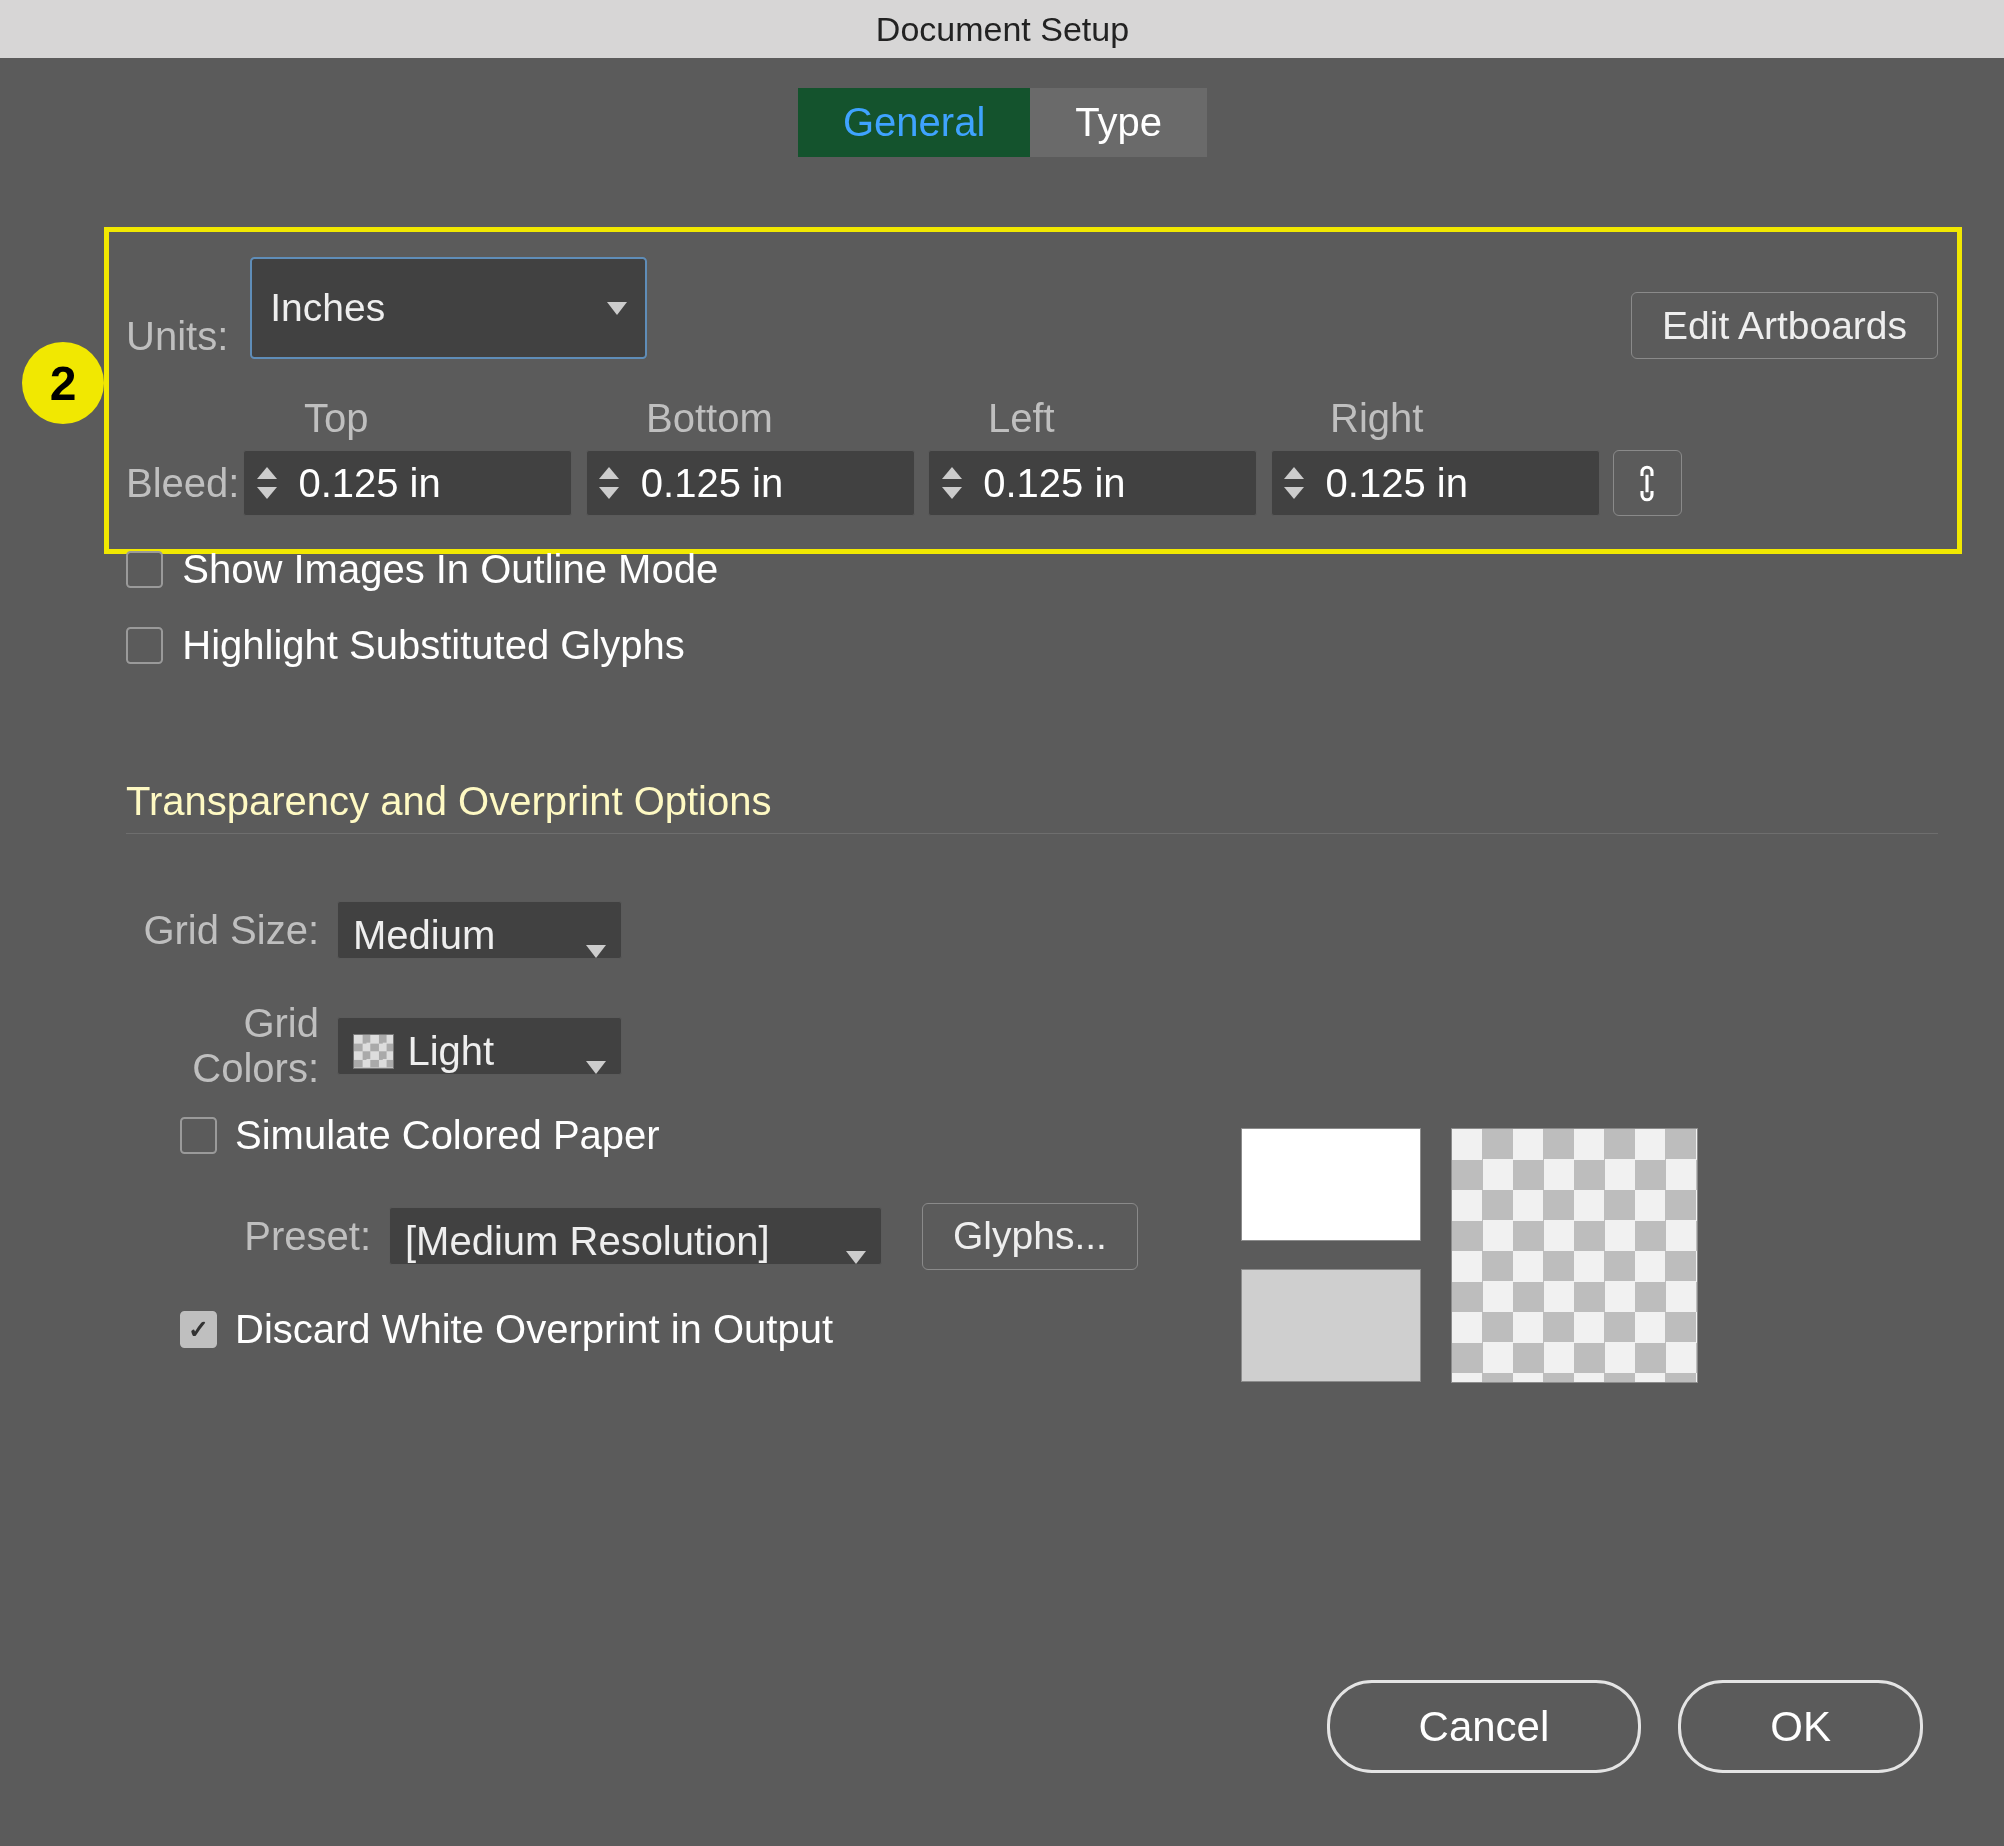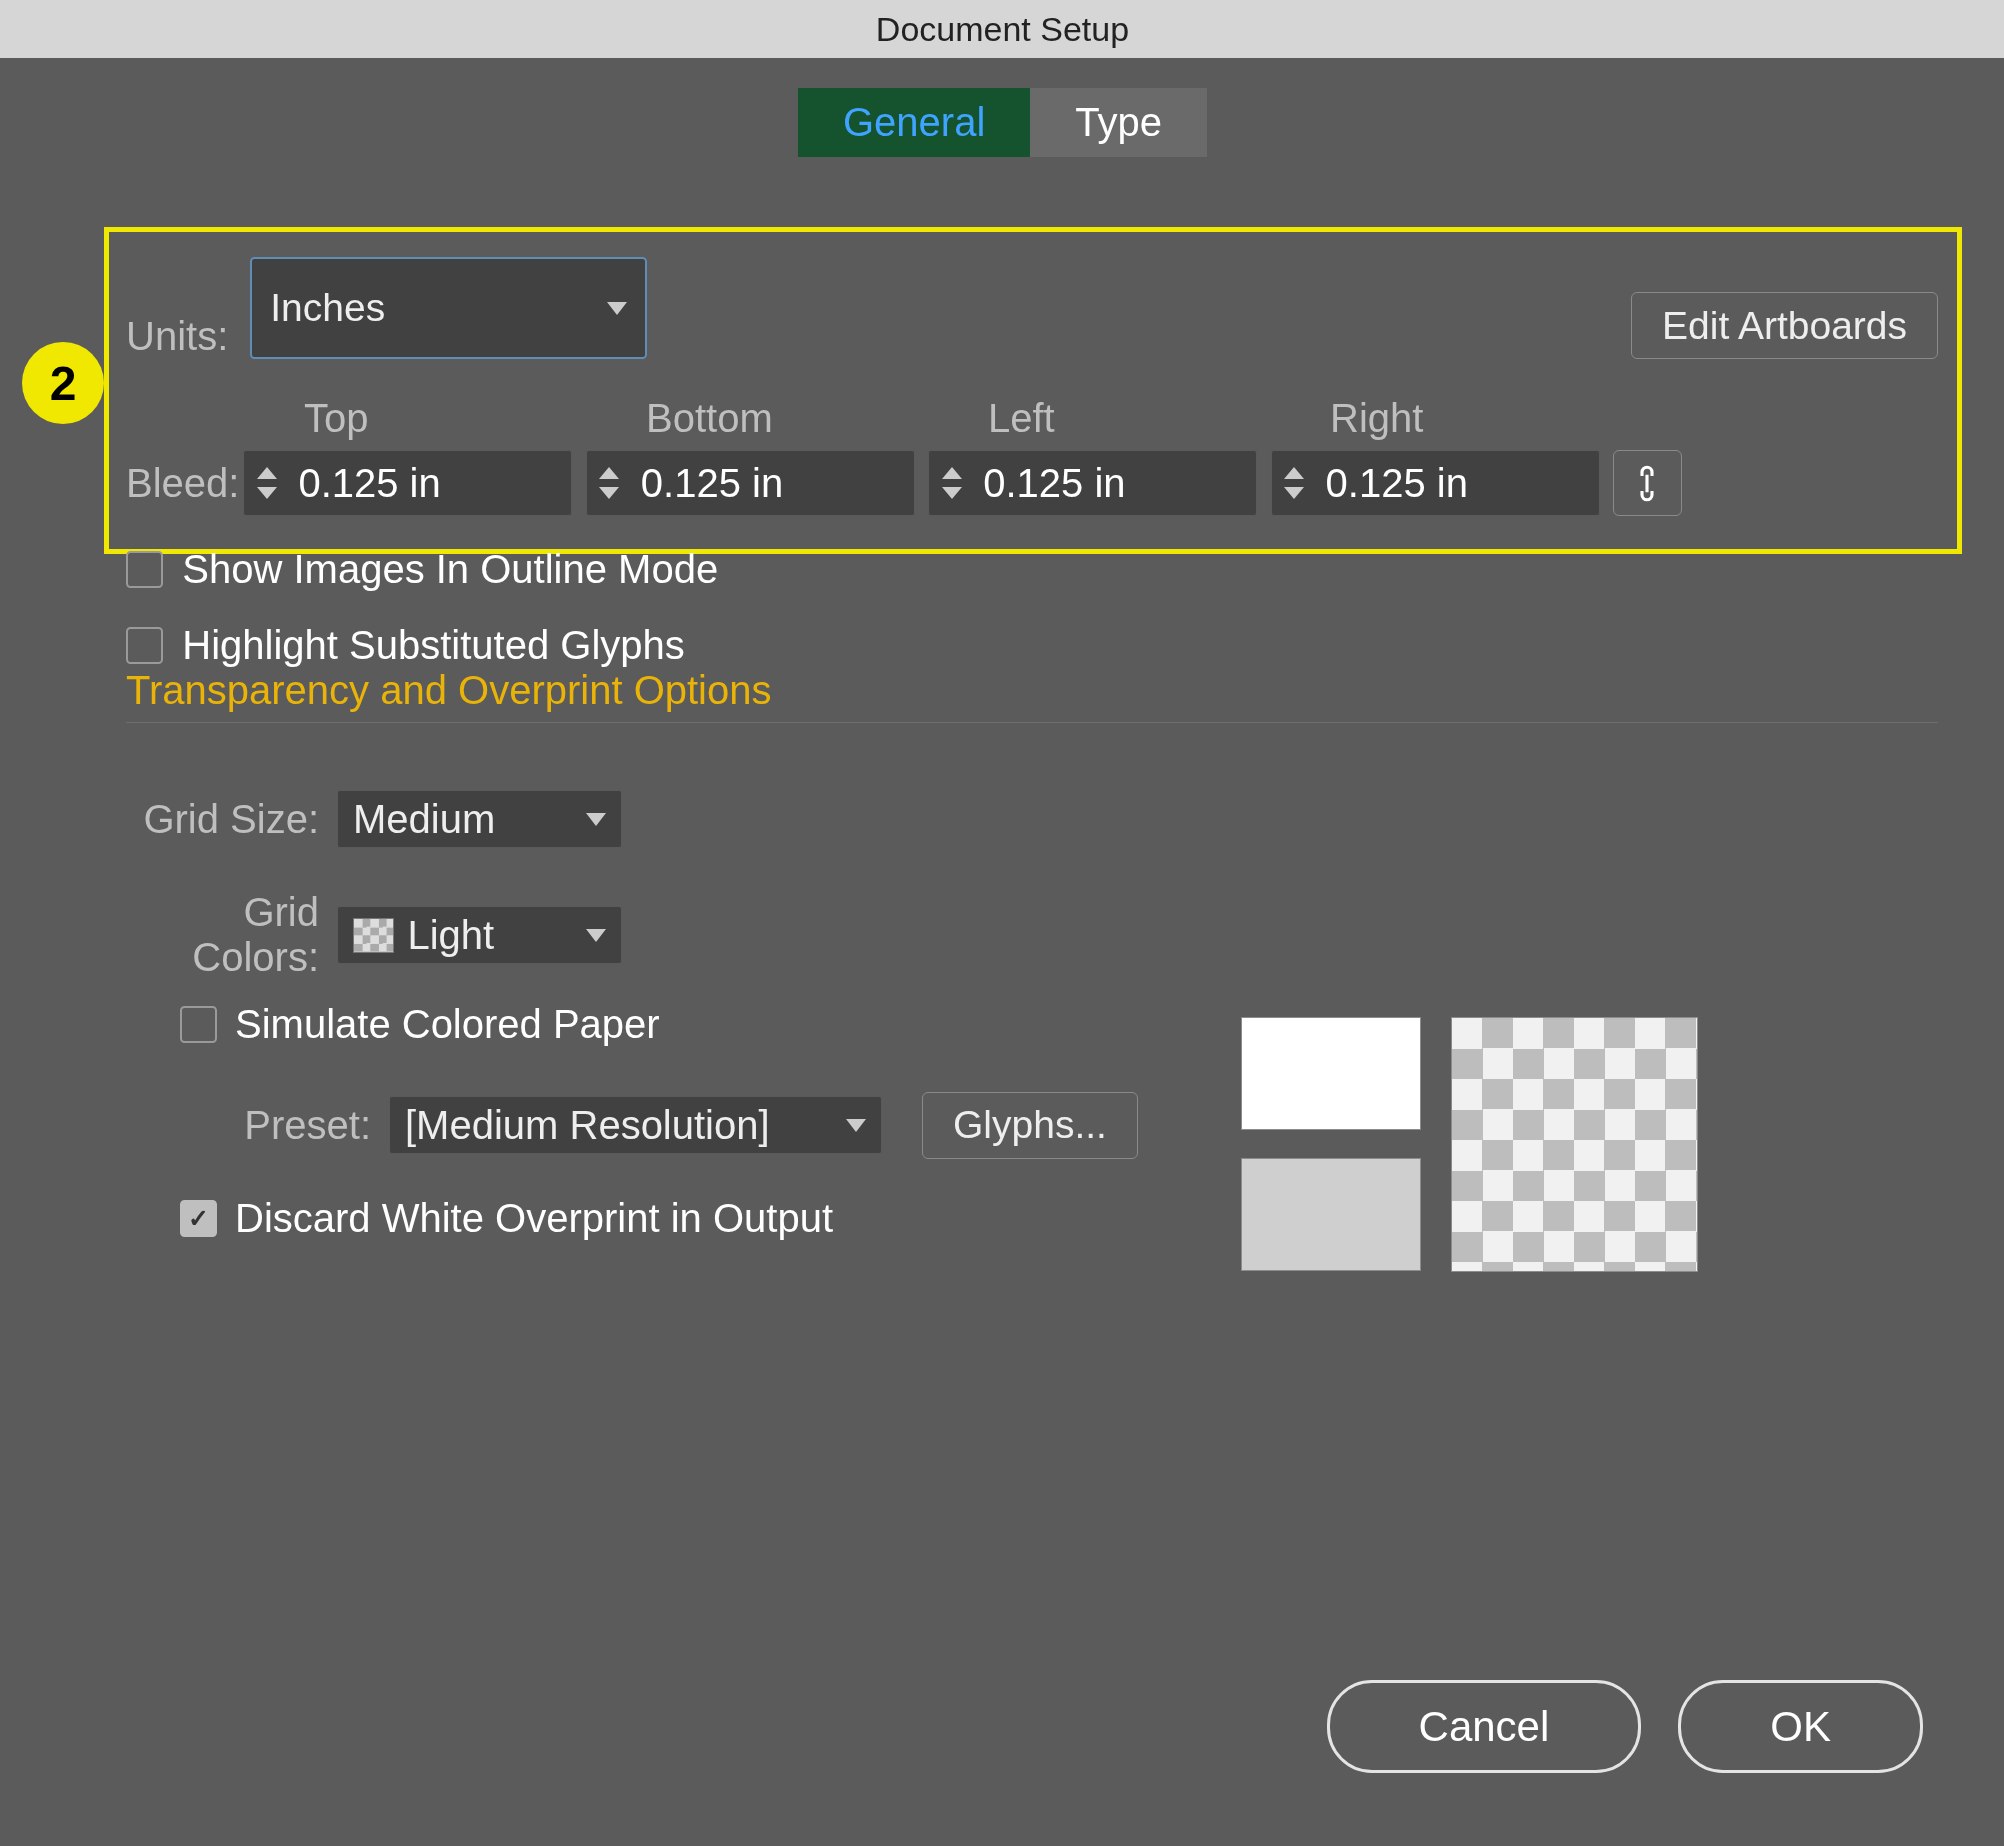--- a/index.html
+++ b/index.html
@@ -22,26 +22,26 @@
 .bleed-row{display:flex;align-items:center;gap:13.4px;margin-top:9px}
 .stepper{display:flex;align-items:center;background:#414141;border:0.7px solid #5a5a5a;border-radius:3px;height:64px;width:327px}
 .stepper .arrows{width:45px;display:flex;flex-direction:column;align-items:center;justify-content:center;gap:7.4px}
 .stepper .arrows .up{width:0;height:0;border-left:10.4px solid transparent;border-right:10.4px solid transparent;border-bottom:12px solid #ccc}
 .stepper .arrows .down{width:0;height:0;border-left:10.4px solid transparent;border-right:10.4px solid transparent;border-top:12px solid #ccc}
 .stepper .val{flex:1;color:#fff;padding-left:9px}
 .link-btn{width:67px;height:64px;border:1.5px solid #8a8a8a;border-radius:6px;display:flex;align-items:center;justify-content:center;color:#fff;font-size:37px}
 .check-row{display:flex;align-items:center;gap:19.3px;margin-top:31px;color:#fff}
 .chk{width:33px;height:33px;border:2.2px solid #9a9a9a;border-radius:4.5px;background:#5b5b5b;display:flex;align-items:center;justify-content:center}
 .chk.checked{background:#bfbfbf;border-color:#bfbfbf;color:#333;font-size:25px;font-weight:700}
-.section-title{color:#eab308;}
+.section-title{color:#fef9c3;margin-top:111px}
 .hr{border:none;border-top:1.5px solid #6e6e6e;margin-top:9px}
 .trans{margin-top:67px}
 .trans .row{display:flex;align-items:center;gap:18px;margin-top:42px}
 .right-label{width:193px;text-align:right;color:#bfbfbf}
-.dropdown{display:flex;align-items:center;justify-content:space-between;background:#414141;border:0.7px solid #5a5a5a;border-radius:3px;height:56px;padding:0 15px;color:#eee;min-width:253px}
+.dropdown{display:flex;align-items:flex-end;justify-content:space-between;background:#414141;border:0.7px solid #5a5a5a;border-radius:3px;height:56px;padding:0 15px;color:#eee;min-width:253px}
 .color-dd{display:flex;align-items:center;gap:13.4px}
 .checker-sw{width:39px;height:33px;background:conic-gradient(#aaa 25%,#ddd 0 50%,#aaa 0 75%,#ddd 0);background-size:16.3px 16.3px;border:0.7px solid #777}
 .swatch-box{border:1.5px solid #8c8c8c}
 .swatch-white{width:178px;height:111px;background:#fff}
 .swatch-grey{width:178px;height:111px;background:#cfcfcf}
 .swatch-big-checker{width:245px;height:253px;background:conic-gradient(#bdbdbd 25%,#f1f1f1 0 50%,#bdbdbd 0 75%,#f1f1f1 0);background-size:61px 61px}
 .swatches{position:absolute;left:1115px;top:227px;display:flex;gap:30px}
 .swatches .col{display:flex;flex-direction:column;gap:28px}
 .preset-dd{min-width:461px}
 .footer{position:absolute;bottom:74px;right:82px;display:flex;gap:37px}

